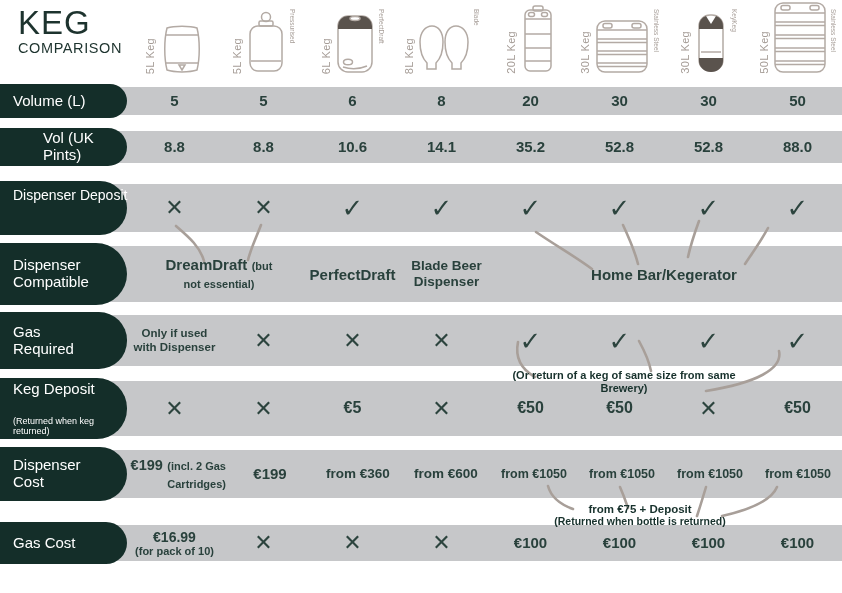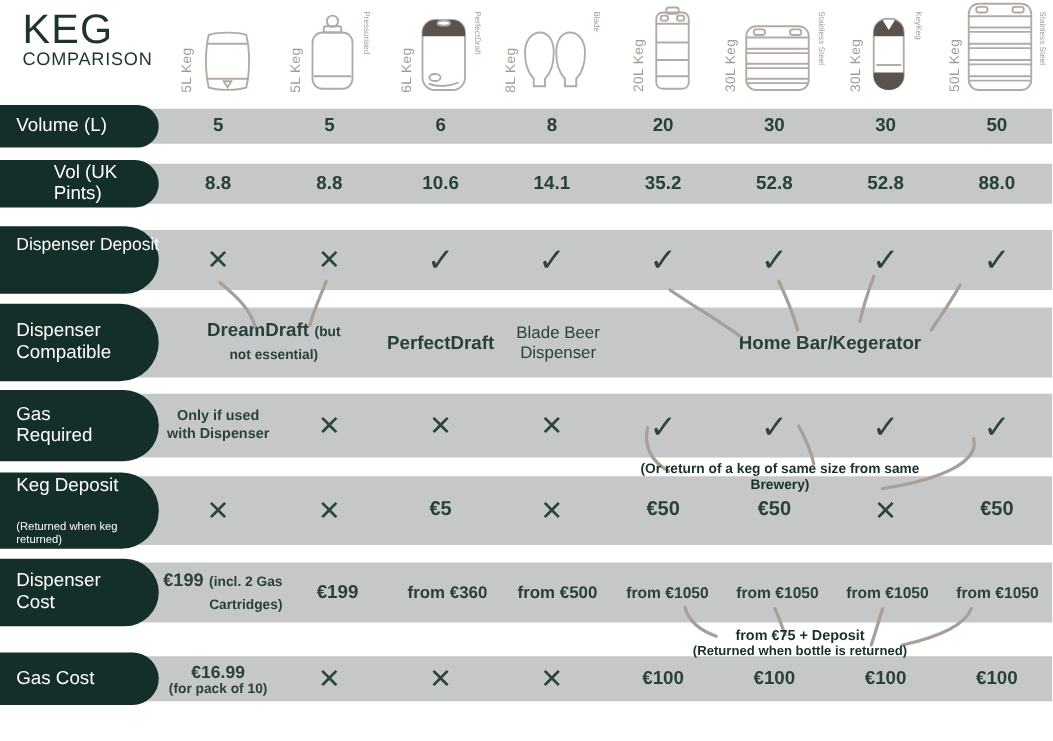--- a/index.html
+++ b/index.html
@@ -37,21 +37,21 @@
   .small2{font-weight:bold;font-size:11.5px;line-height:1.2;}
   .stack-main{font-weight:bold;font-size:14px;display:block;}
   .stack-small{font-weight:bold;font-size:11px;display:block;text-align:right;}
   .mix{width:96px;text-align:right;}
   .mix .m1{font-weight:bold;font-size:14.5px;}
   .mix .m2{font-weight:bold;font-size:11px;}
   
   .span-abs{position:absolute;top:0;bottom:0;display:flex;flex-direction:column;justify-content:center;text-align:center;z-index:1;}
   .dd-main{font-weight:bold;font-size:15px;text-align:center;}
   .dd-small{font-weight:bold;font-size:11px;}
-  .cmp{font-weight:normal;font-size:13.5px;line-height:1.2;}
+  .cmp{font-weight:bold;font-size:13.5px;line-height:1.2;}
   .cmp-lg{font-weight:bold;font-size:15px;}
   
   .note{position:absolute;z-index:5;text-align:center;color:#17312c;font-weight:bold;}
   
   #curves{position:absolute;left:0;top:0;z-index:4;pointer-events:none;}
   #curves path{stroke:#a89f99;stroke-width:2.6;fill:none;stroke-linecap:round;}
 </style>
 </head>
 <body>
 
@@ -271,21 +271,21 @@
     <div class="pill" style="border-radius:0 27px 27px 0;">
       <span class="plabel">Dispenser
 Cost</span>
     </div>
     <div class="cells">
       <div class="cell">
           <span class="mix"><span class="m1">€199</span> <span class="m2">(incl. 2 Gas Cartridges)</span></span>
         </div>
       <div class="cell money" style="font-size:15px;">€199</div>
       <div class="cell from" style="font-size:13.5px;">from €360</div>
-      <div class="cell from" style="font-size:13.5px;">from €500</div>
+      <div class="cell from" style="font-size:13.5px;">from €600</div>
       <div class="cell from">from €1050</div>
       <div class="cell from">from €1050</div>
       <div class="cell from">from €1050</div>
       <div class="cell from">from €1050</div>
     </div>
   </div>
 
   <div class="note" style="top:503px;left:515px;width:250px;">
     <div style="font-size:11.5px;text-align:center;">from €75 + Deposit</div>
     <div style="font-size:10.5px;">(Returned when bottle is returned)</div>

